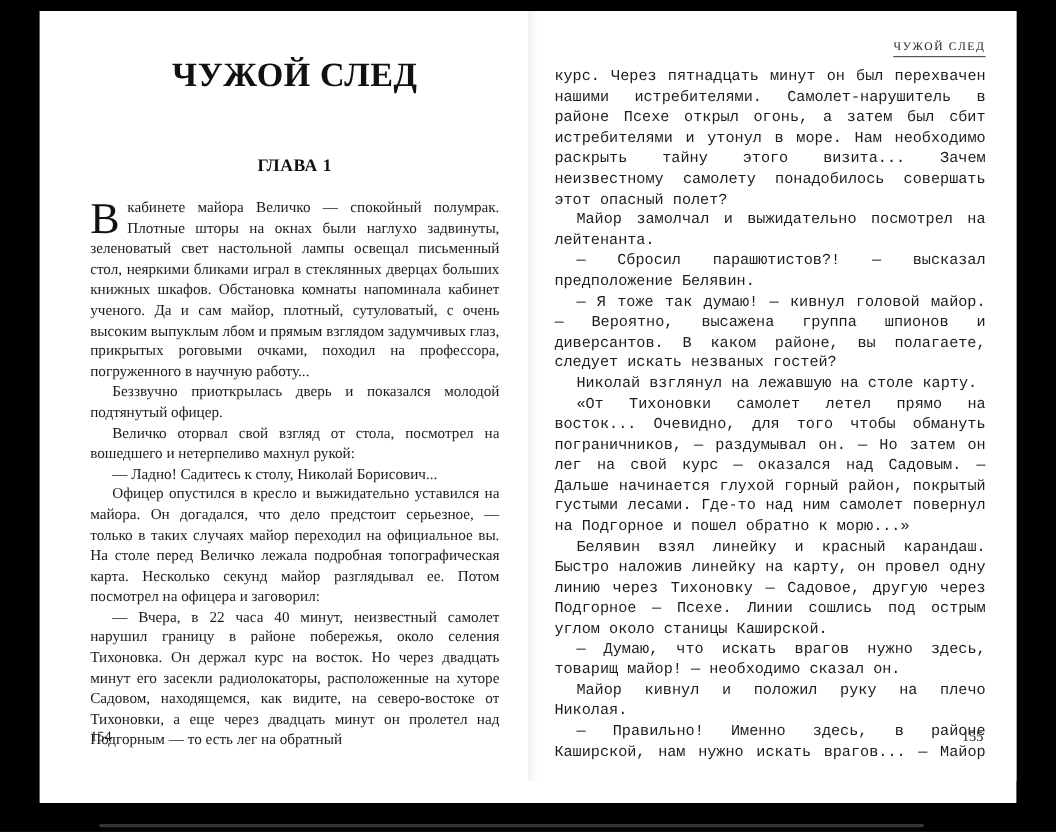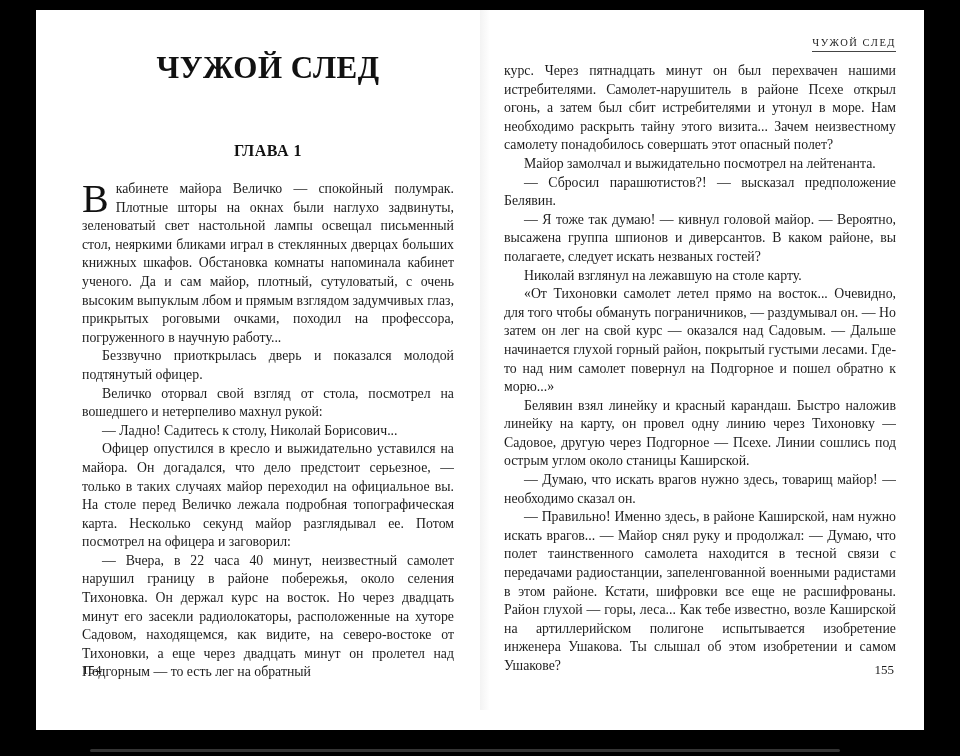--- a/index.html
+++ b/index.html
@@ -71,21 +71,21 @@
     border-bottom: 1px solid #444444;
     padding-bottom: 3px;
   }
   .body-text {
     font-size: 13.8px;
     line-height: 18.6px;
     text-align: justify;
     overflow: hidden;
   }
   .page-left .body-text { max-height: 500px; }
-  .page-right .body-text { max-height: 630px; }
+  .page-right .body-text { max-height: 630px; font-family: Liberation Mono, monospace; }
   .para {
     margin: 0;
     text-indent: 20px;
   }
   .para.no-indent { text-indent: 0; }
   .dropcap {
     float: left;
     font-size: 40px;
     line-height: 33px;
     padding: 2px 7px 0 0;
@@ -136,20 +136,21 @@
       </div>
       <div class="body-text">
         <p class="para no-indent">курс. Через пятнадцать минут он был перехвачен нашими истребителями. Самолет-нарушитель в районе Псехе открыл огонь, а затем был сбит истребителями и утонул в море. Нам необходимо раскрыть тайну этого визита... Зачем неизвестному самолету понадобилось совершать этот опасный полет?</p>
         <p class="para">Майор замолчал и выжидательно посмотрел на лейтенанта.</p>
         <p class="para">— Сбросил парашютистов?! — высказал предположение Белявин.</p>
         <p class="para">— Я тоже так думаю! — кивнул головой майор. — Вероятно, высажена группа шпионов и диверсантов. В каком районе, вы полагаете, следует искать незваных гостей?</p>
         <p class="para">Николай взглянул на лежавшую на столе карту.</p>
         <p class="para">«От Тихоновки самолет летел прямо на восток... Очевидно, для того чтобы обмануть пограничников, — раздумывал он. — Но затем он лег на свой курс — оказался над Садовым. — Дальше начинается глухой горный район, покрытый густыми лесами. Где-то над ним самолет повернул на Подгорное и пошел обратно к морю...»</p>
         <p class="para">Белявин взял линейку и красный карандаш. Быстро наложив линейку на карту, он провел одну линию через Тихоновку — Садовое, другую через Подгорное — Псехе. Линии сошлись под острым углом около станицы Каширской.</p>
         <p class="para">— Думаю, что искать врагов нужно здесь, товарищ майор! — необходимо сказал он.</p>
+        <p class="para">Майор кивнул и положил руку на плечо Николая.</p>
         <p class="para">— Правильно! Именно здесь, в районе Каширской, нам нужно искать врагов... — Майор снял руку и продолжал: — Думаю, что полет таинственного самолета находится в тесной связи с передачами радиостанции, запеленгованной военными радистами в этом районе. Кстати, шифровки все еще не расшифрованы. Район глухой — горы, леса... Как тебе известно, возле Каширской на артиллерийском полигоне испытывается изобретение инженера Ушакова. Ты слышал об этом изобретении и самом Ушакове?</p>
       </div>
       <div class="page-number pn-right">155</div>
     </div>
 
   </div>
   <div class="book-edge"></div>
 </div>
 
 </body></html>

